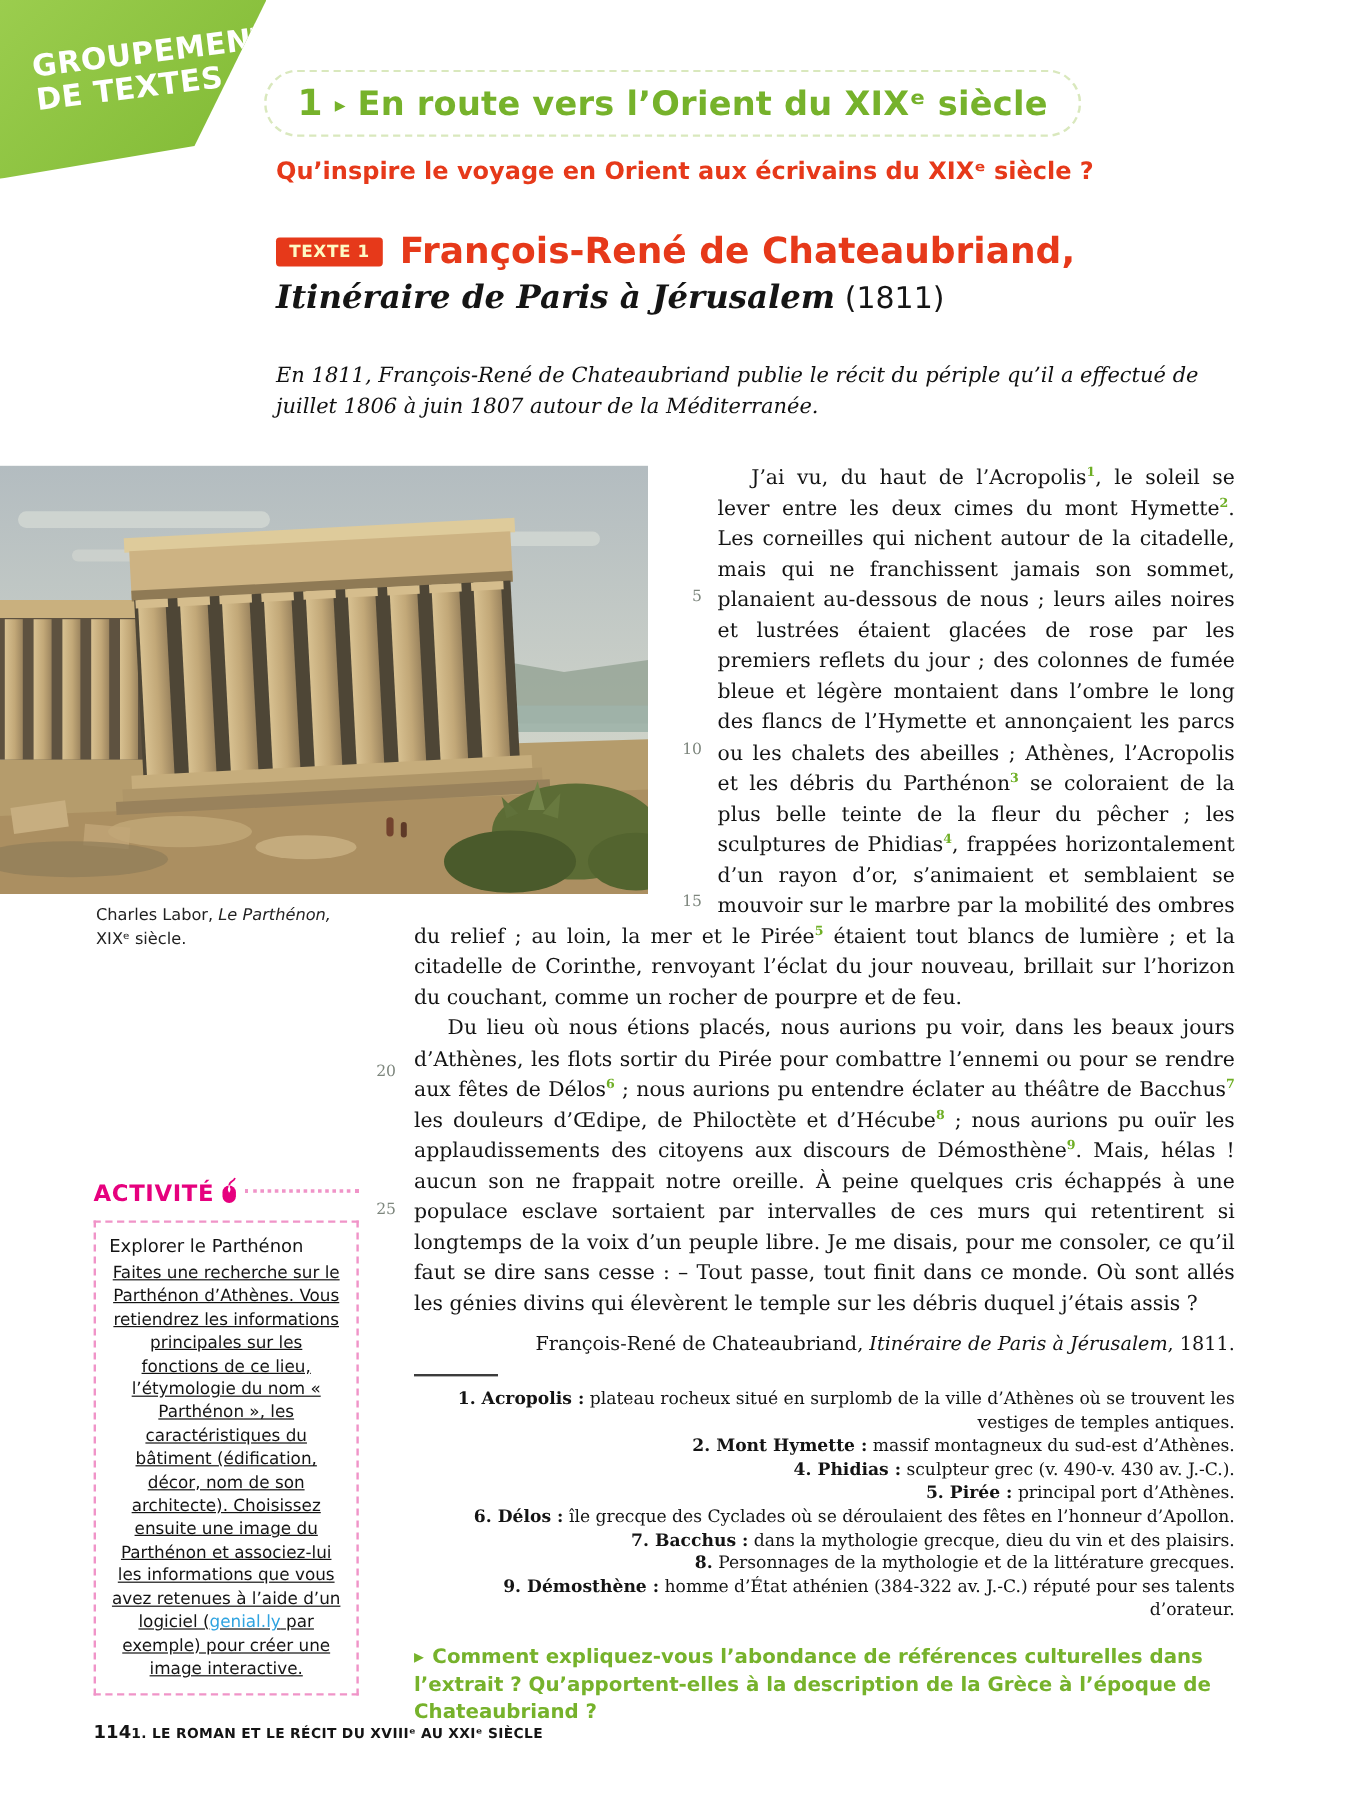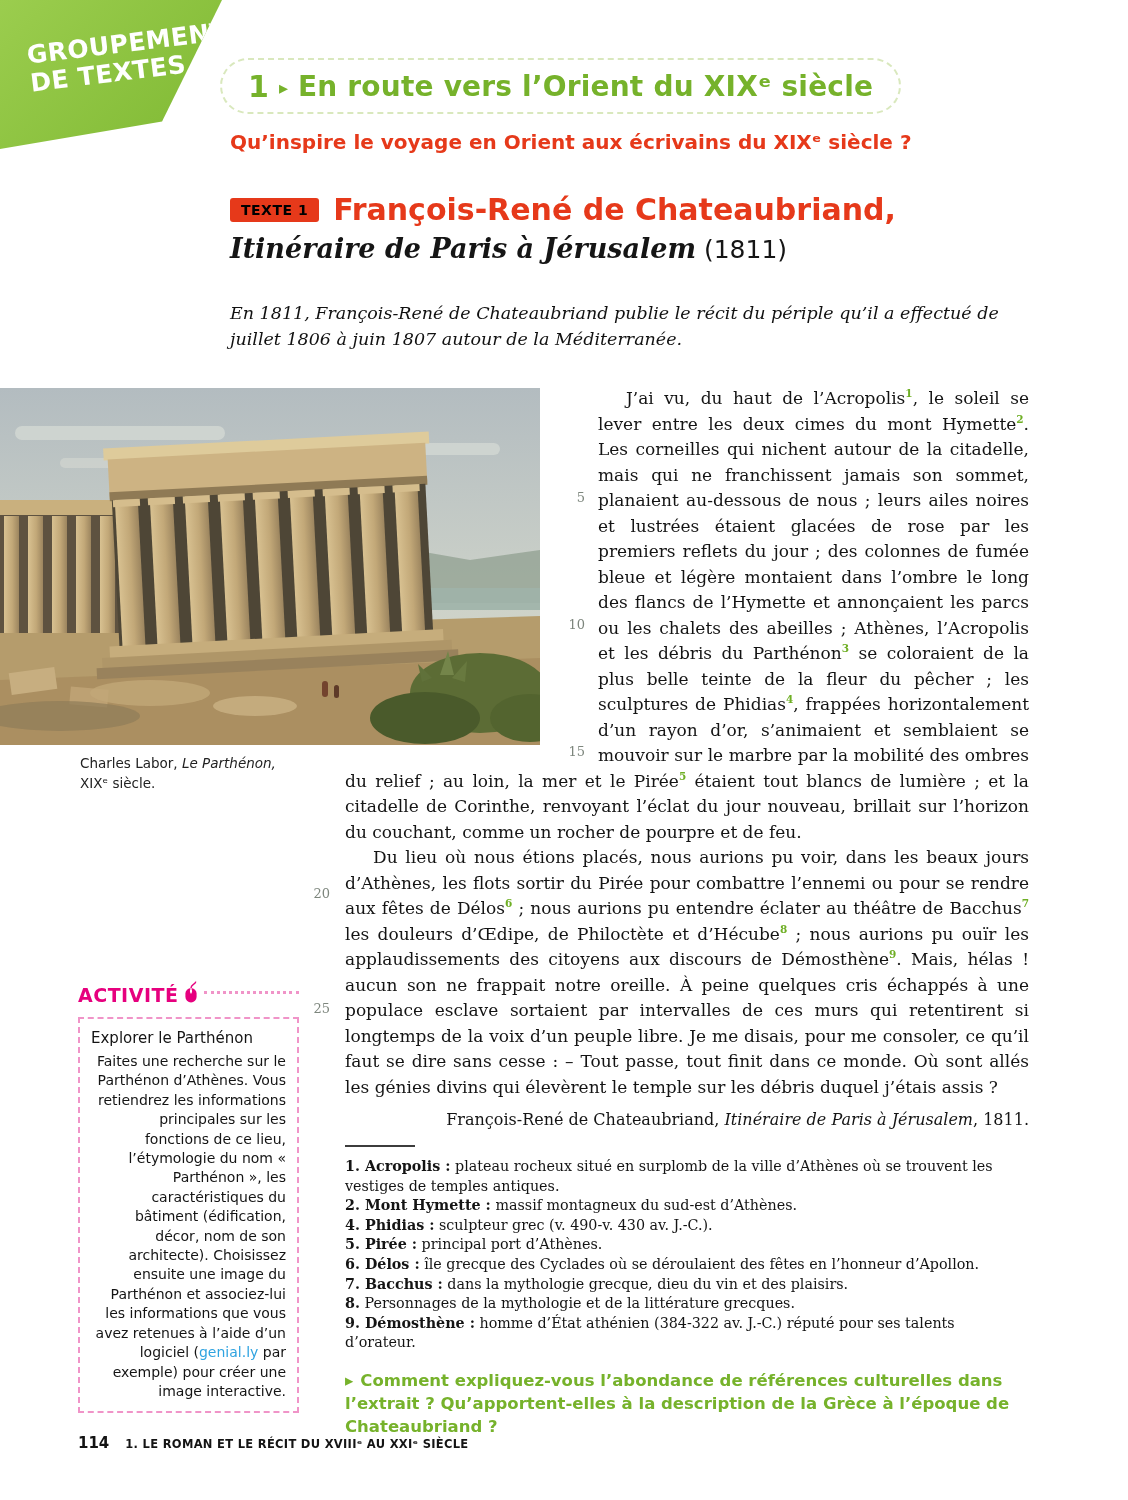--- a/index.html
+++ b/index.html
@@ -19,21 +19,21 @@
                  gap:10px;padding:0 26px;border:2px dashed var(--green-pale,#d9e8bd);border-radius:28px;}
   .chapter-title .num{font-weight:bold;font-size:30px;color:var(--green,#76b22b);}
   .chapter-title .arrow{color:var(--green,#76b22b);font-size:18px;padding-top:3px;}
   .chapter-title .ttl{font-weight:bold;font-size:28px;color:var(--green,#76b22b);letter-spacing:.2px;}
   .chapter-question{position:absolute;left:230px;top:130px;font-weight:bold;font-size:20px;
                     color:var(--red,#e6391a);}
 
   
   .text-header{position:absolute;left:230px;top:192px;}
   .text-header .row1{display:flex;align-items:center;gap:14px;}
-  .badge{background:var(--red,#e6391a);color:#000000;font-weight:bold;font-size:14px;
+  .badge{background:var(--red,#e6391a);color:#fef9c3;font-weight:bold;font-size:14px;
          padding:4px 11px;border-radius:3px;letter-spacing:.5px;}
   .author{font-weight:bold;font-size:30px;color:var(--red,#e6391a);}
   .text-header .row2{margin-top:6px;}
   .work{font-family:"DejaVu Serif",serif;font-style:italic;font-weight:600;font-size:27px;color:#151515;}
   .year{font-size:25px;color:#151515;}
   .intro{position:absolute;left:230px;top:300px;width:792px;
          font-family:"DejaVu Serif",serif;font-style:italic;font-size:17.5px;line-height:1.5;color:#111;}
 
   
   .painting{position:absolute;left:0;top:388px;width:540px;height:357px;}
@@ -43,39 +43,39 @@
   .textcol{position:absolute;left:345px;top:386px;width:684px;
            font-family:"DejaVu Serif",serif;color:#141414;}
   .spacer{float:left;width:253px;height:374px;}
   .para{margin:0;font-size:17px;line-height:25.5px;text-align:justify;text-indent:28px;}
   sup.fnref{color:var(--sup-green,#6faf25);font-size:10.5px;font-weight:bold;line-height:0;}
   .ln{position:absolute;width:30px;text-align:right;font-size:13px;color:#7d867d;}
   .ln0{top:104px;left:210px;} .ln1{top:231px;left:210px;} .ln2{top:358px;left:210px;}
   .ln3{top:488px;left:-45px;margin-top:12px;} .ln4{top:615px;left:-45px;}
   .attribution{margin-top:10px;text-align:right;font-size:16px;}
   .fnrule{width:70px;border-top:2px solid #3c3c3c;margin:16px 0 10px;}
-  .footnote{font-size:14.3px;line-height:19.6px;}
+  .footnote{font-size:14.3px;line-height:19.6px;text-align:right;}
   .fn-lead{font-weight:bold;}
   .big-question{margin:16px 0 0;font-family:"DejaVu Sans",sans-serif;font-weight:bold;
                 font-size:16.5px;line-height:23px;color:var(--green,#76b22b);}
   .q-arrow{margin-right:7px;}
 
   
   .activity{position:absolute;left:78px;top:980px;width:221px;}
   .act-head{display:flex;align-items:center;gap:5px;}
   .act-label{color:var(--pink,#e6007e);font-weight:bold;font-size:19px;letter-spacing:.5px;}
   .mouse{display:inline-block;margin-bottom:2px;}
   .dotline{flex:1;border-bottom:3px dotted var(--pink-light,#f094c8);margin-bottom:5px;}
   .act-box{margin-top:7px;border:2px dashed var(--pink-light,#f094c8);padding:10px 11px;}
   .act-title{font-weight:normal;font-size:15px;margin-bottom:5px;}
-  .act-body{font-size:14px;line-height:19.4px;text-align:right;}
+  .act-body{font-size:14px;line-height:19.4px;text-align:center;text-decoration:underline;}
   .link{color:var(--blue,#2fa3e0);}
 
   
-  .footer{position:absolute;left:78px;top:1434px;display:flex;align-items:baseline;gap:16px;}
+  .footer{position:absolute;left:78px;top:1434px;display:flex;align-items:baseline;}
   .pageno{font-weight:bold;font-size:15px;}
   .chapter{font-weight:bold;font-size:11.5px;letter-spacing:.3px;}
 </style>
 </head>
 <body>
 
 <div class="page">
 
   <div class="banner">
     <div class="banner-text">

